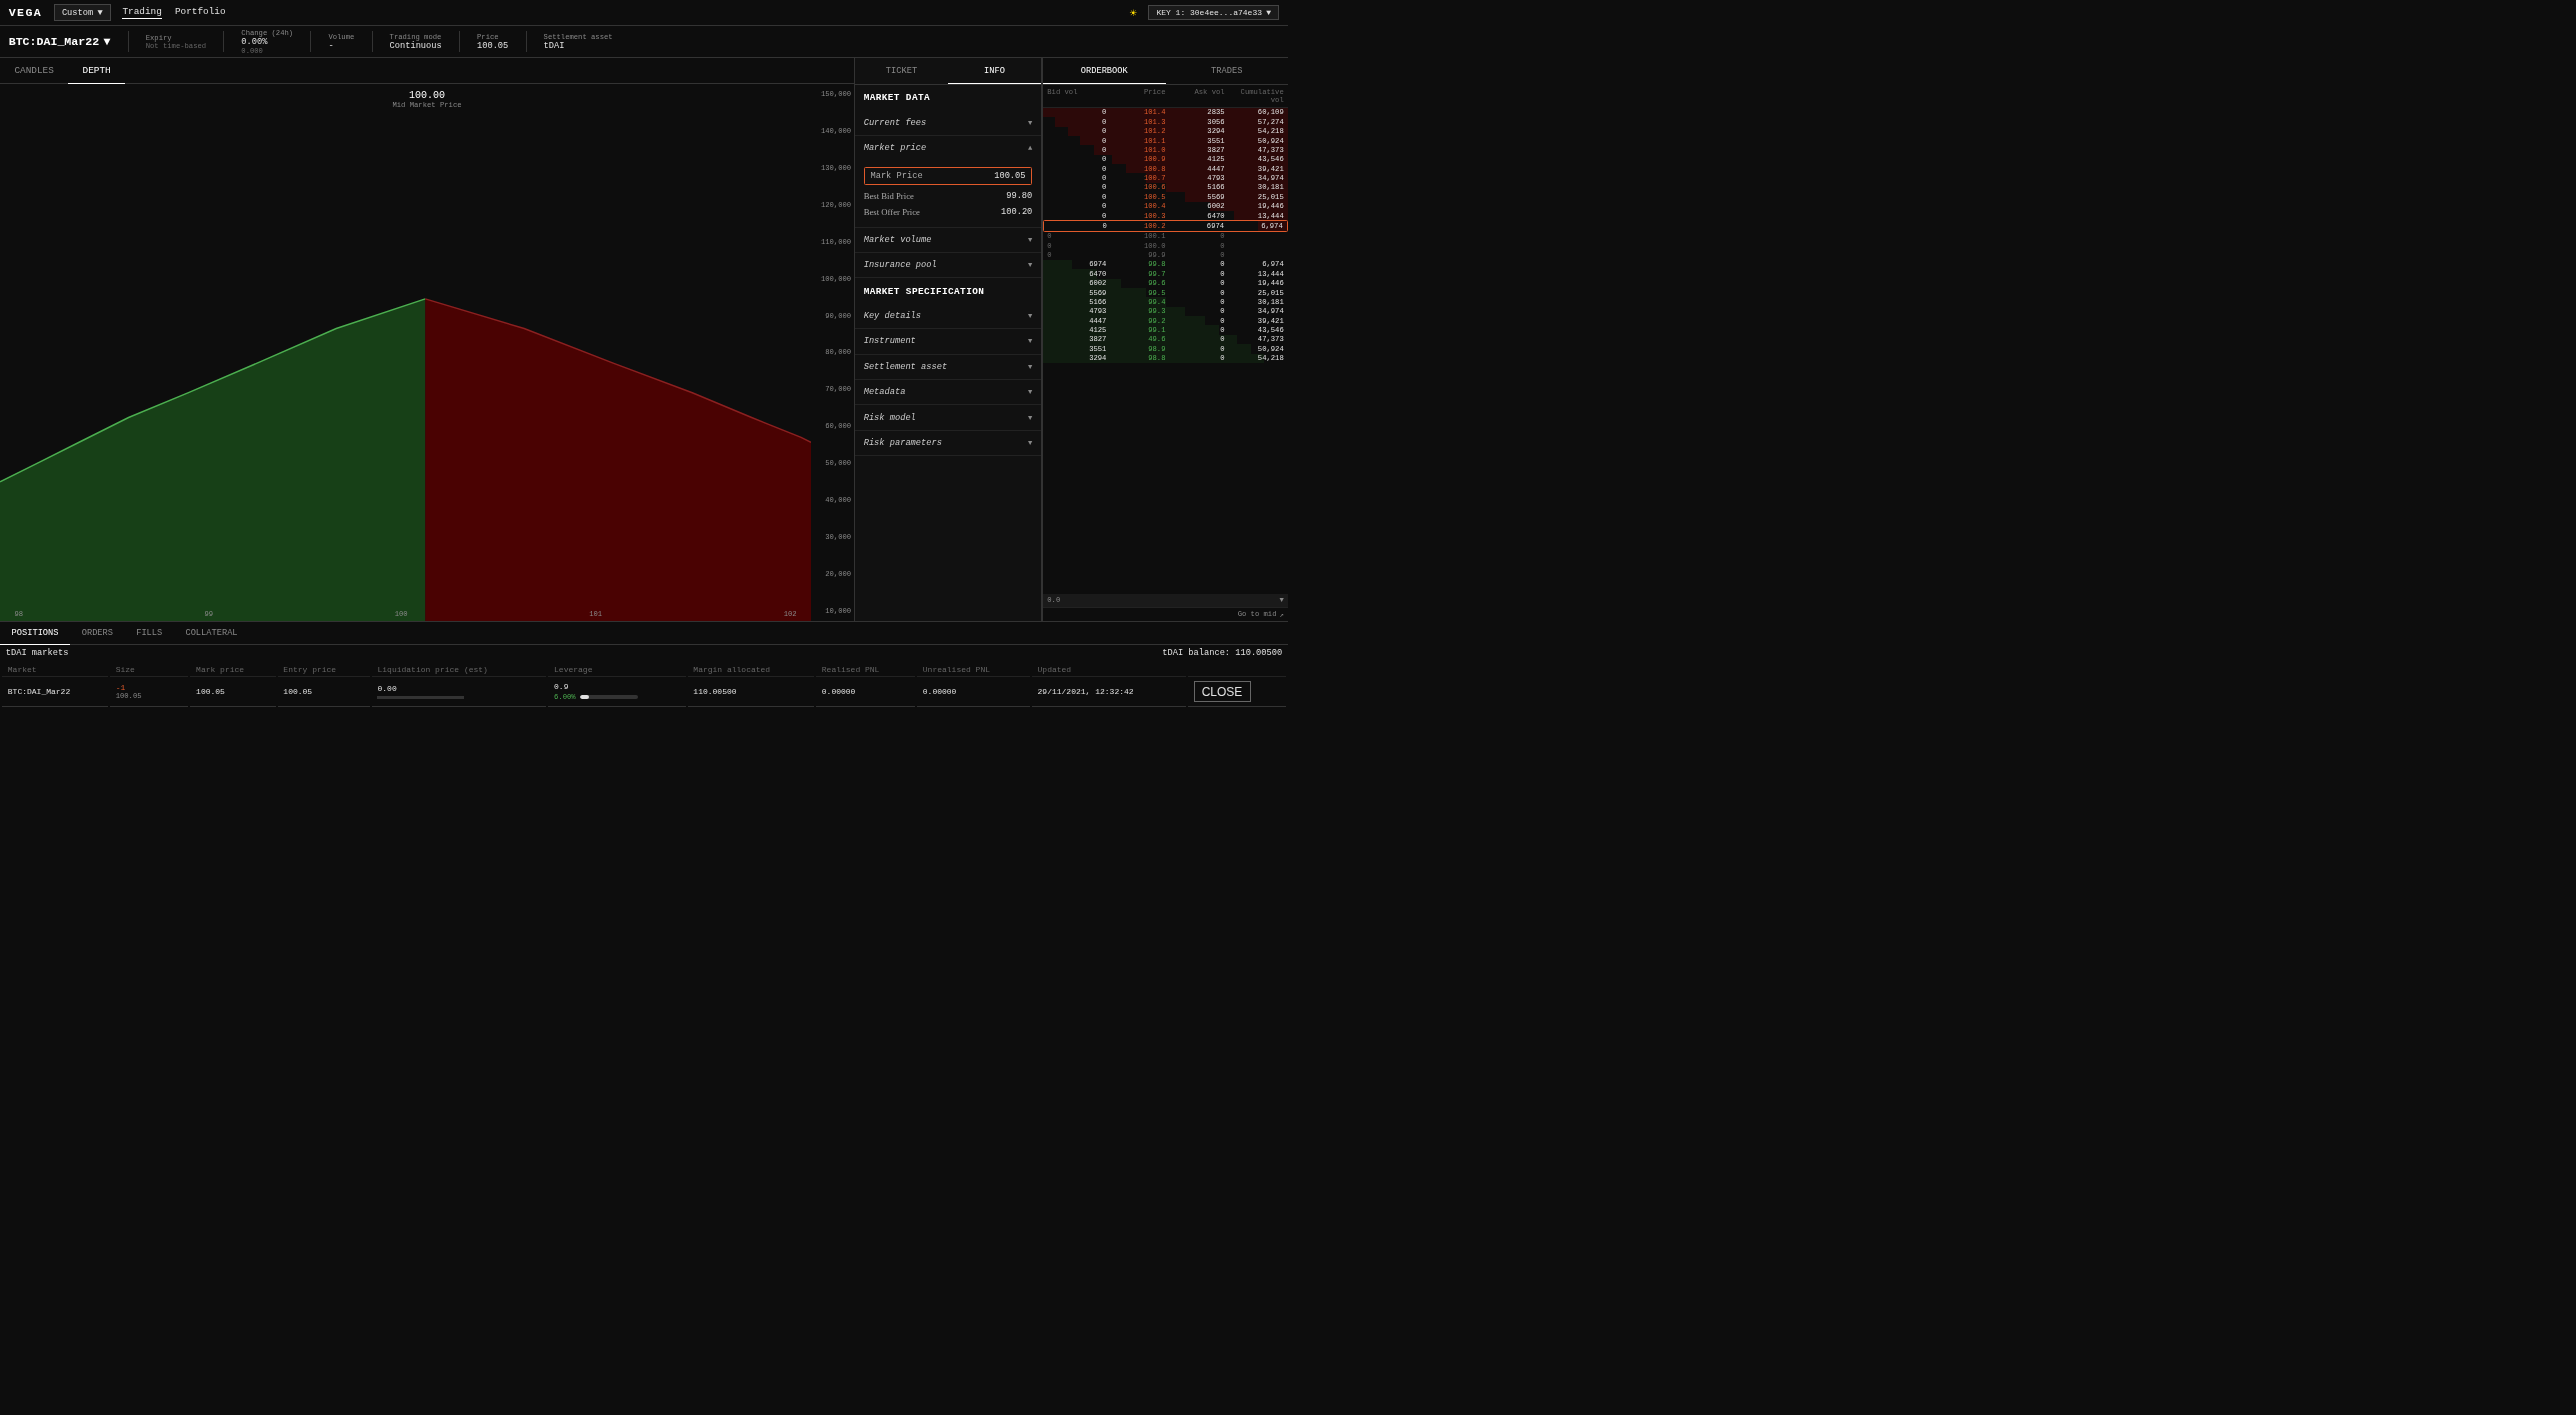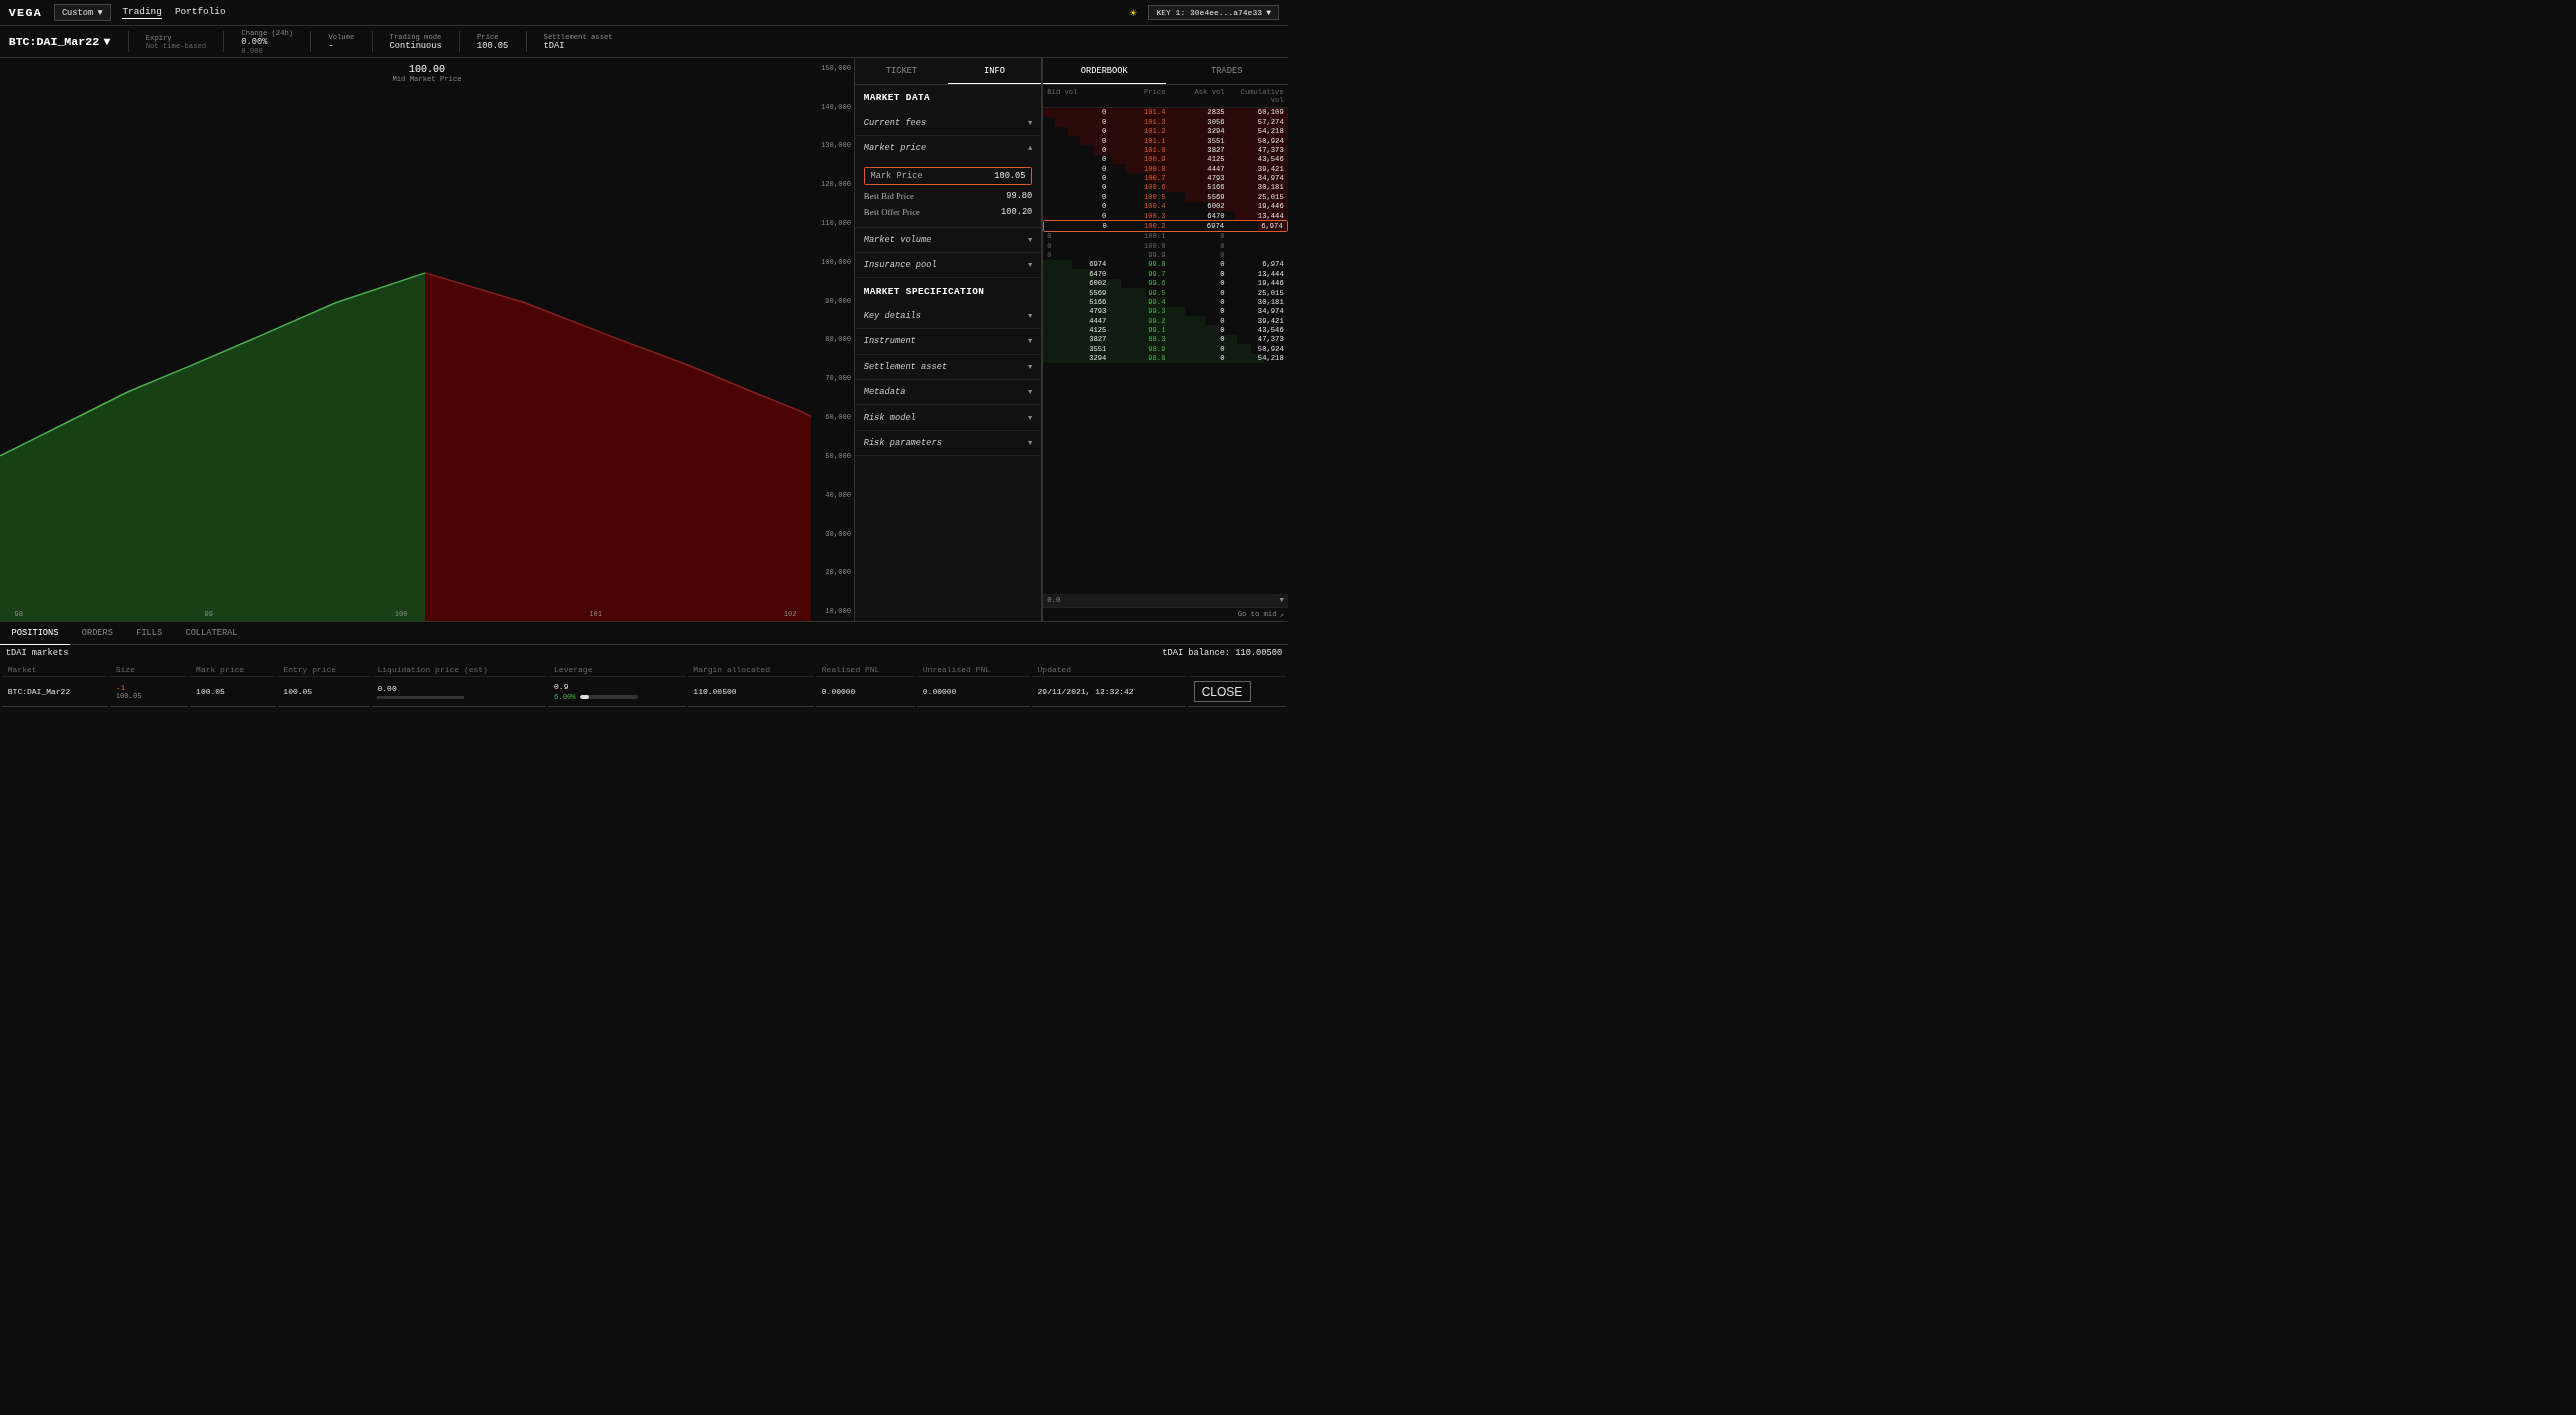--- a/index.html
+++ b/index.html
@@ -489,20 +489,24 @@
     <span class="value">tDAI</span>
   </div>
 </div>
 
 <div style="display:flex; flex-direction:column; height: calc(708px - 26px - 32px);">
 
   <div style="display:flex; flex:1; overflow:hidden;">
 
     <div style="display:flex; flex-direction:column; flex:1; overflow:hidden;">
 
+      <div class="tabs-row">
+        <div class="tab-btn">CANDLES</div>
+        <div class="tab-btn active">DEPTH</div>
+      </div>
 
       <div class="chart-area" style="flex:1;">
         <div class="chart-mid-label">
           <div class="chart-mid-price">100.00</div>
           <div style="font-size:7.2px;color:#888;">Mid Market Price</div>
         </div>
 
         <svg class="depth-chart-svg" viewBox="0 0 820 580" preserveAspectRatio="none">
 
           <polygon points="0,580 0,380 40,360 80,340 130,315 190,290 260,260 340,225 430,195 430,580" fill="#1a4d1a" opacity="0.8"></polygon>
@@ -806,21 +810,21 @@
           <div class="ob-row bid-row">
       <div class="bar-bg" style="width:72%;left:0;right:auto;"></div>
       <span>4125</span>
       <span class="price">99.1</span>
       <span>0</span>
       <span>43,546</span>
     </div>
           <div class="ob-row bid-row">
       <div class="bar-bg" style="width:79%;left:0;right:auto;"></div>
       <span>3827</span>
-      <span class="price">88.3</span>
+      <span class="price">49.6</span>
       <span>0</span>
       <span>47,373</span>
     </div>
           <div class="ob-row bid-row">
       <div class="bar-bg" style="width:85%;left:0;right:auto;"></div>
       <span>3551</span>
       <span class="price">98.9</span>
       <span>0</span>
       <span>50,924</span>
     </div>

